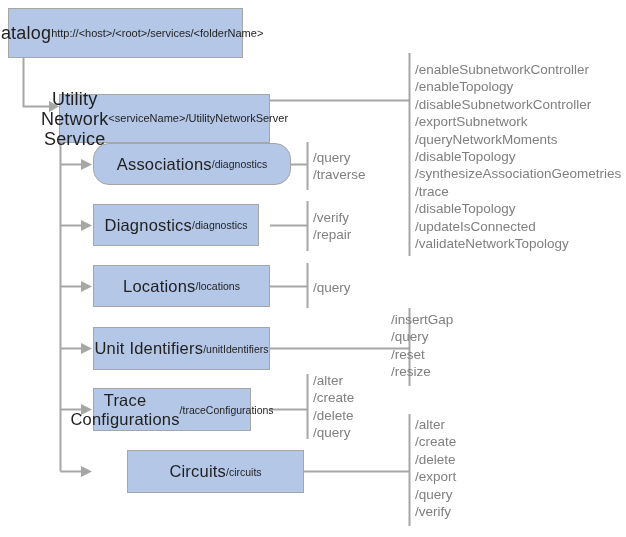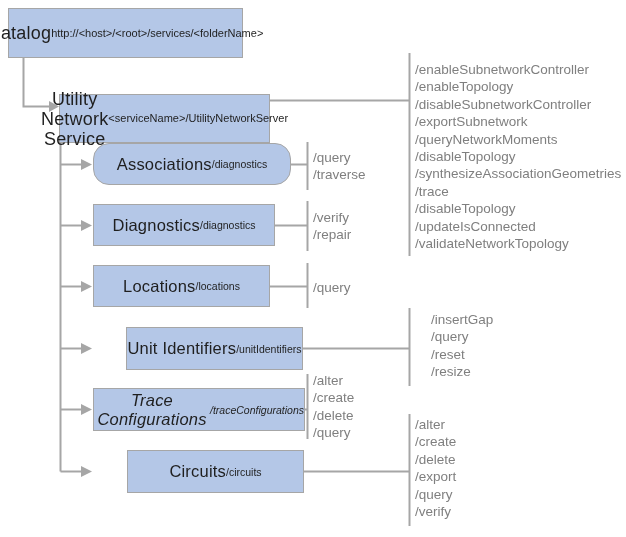--- a/index.html
+++ b/index.html
@@ -93,33 +93,33 @@
 
   <div class="node" style="left:59px; top:78px; width:211px; height:49px;margin-top:16px;">
     <div class="title">Utility Network Service</div>
     <div class="subtitle">&lt;serviceName&gt;/UtilityNetworkServer</div>
   </div>
 
   <div class="node child" style="left:93px; top:143px; width:198px; height:42px;border-radius:16px;">
     <div class="title">Associations</div>
     <div class="subtitle">/diagnostics</div>
   </div>
-  <div class="node child" style="left:93px; top:204px; width:182px; height:42px;">
+  <div class="node child" style="left:93px; top:204px; width:166px; height:42px;">
     <div class="title">Diagnostics</div>
     <div class="subtitle">/diagnostics</div>
   </div>
   <div class="node child" style="left:93px; top:265px; width:177px; height:42px;">
     <div class="title">Locations</div>
     <div class="subtitle">/locations</div>
   </div>
-  <div class="node child" style="left:93px; top:327px; width:177px; height:43px;margin-left:33px;">
+  <div class="node child" style="left:93px; top:327px; width:177px; height:43px;">
     <div class="title">Unit Identifiers</div>
     <div class="subtitle">/unitIdentifiers</div>
   </div>
-  <div class="node child" style="left:93px; top:388px; width:212px; height:43px;font-style:italic;">
+  <div class="node child" style="left:93px; top:388px; width:158px; height:43px;">
     <div class="title">Trace Configurations</div>
     <div class="subtitle">/traceConfigurations</div>
   </div>
   <div class="node child" style="left:93px; top:450px; width:177px; height:43px;margin-left:34px;">
     <div class="title">Circuits</div>
     <div class="subtitle">/circuits</div>
   </div>
 
   <div class="ops" style="left:415px; top:61px;">
       <div class="op">/enableSubnetworkController</div>
@@ -138,21 +138,21 @@
       <div class="op">/query</div>
       <div class="op">/traverse</div>
     </div>
   <div class="ops" style="left:313px; top:209px;">
       <div class="op">/verify</div>
       <div class="op">/repair</div>
     </div>
   <div class="ops" style="left:313px; top:279px;">
       <div class="op">/query</div>
     </div>
-  <div class="ops" style="left:431px; top:311px;">
+  <div class="ops" style="left:391px; top:311px;">
       <div class="op">/insertGap</div>
       <div class="op">/query</div>
       <div class="op">/reset</div>
       <div class="op">/resize</div>
     </div>
   <div class="ops" style="left:313px; top:372px;">
       <div class="op">/alter</div>
       <div class="op">/create</div>
       <div class="op">/delete</div>
       <div class="op">/query</div>

